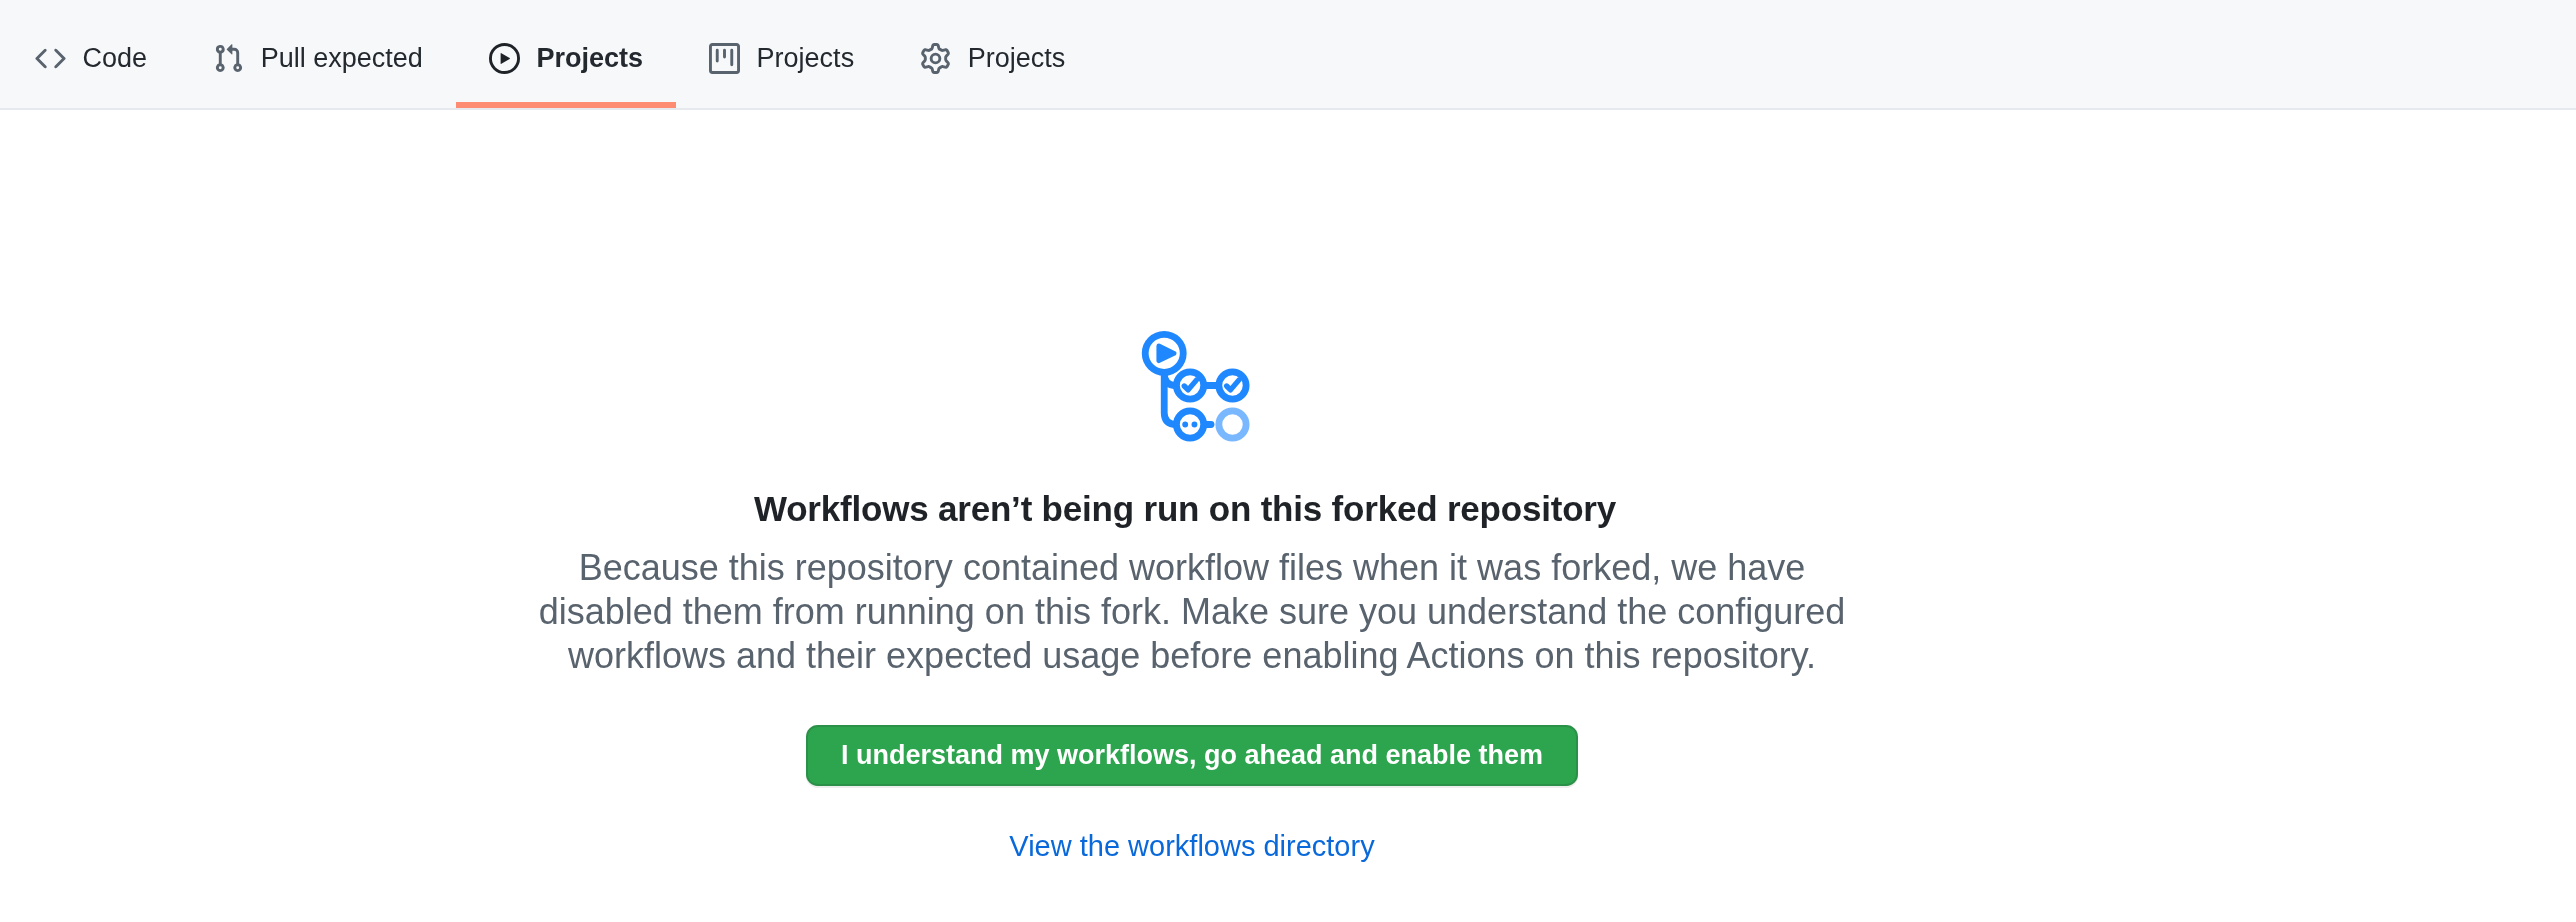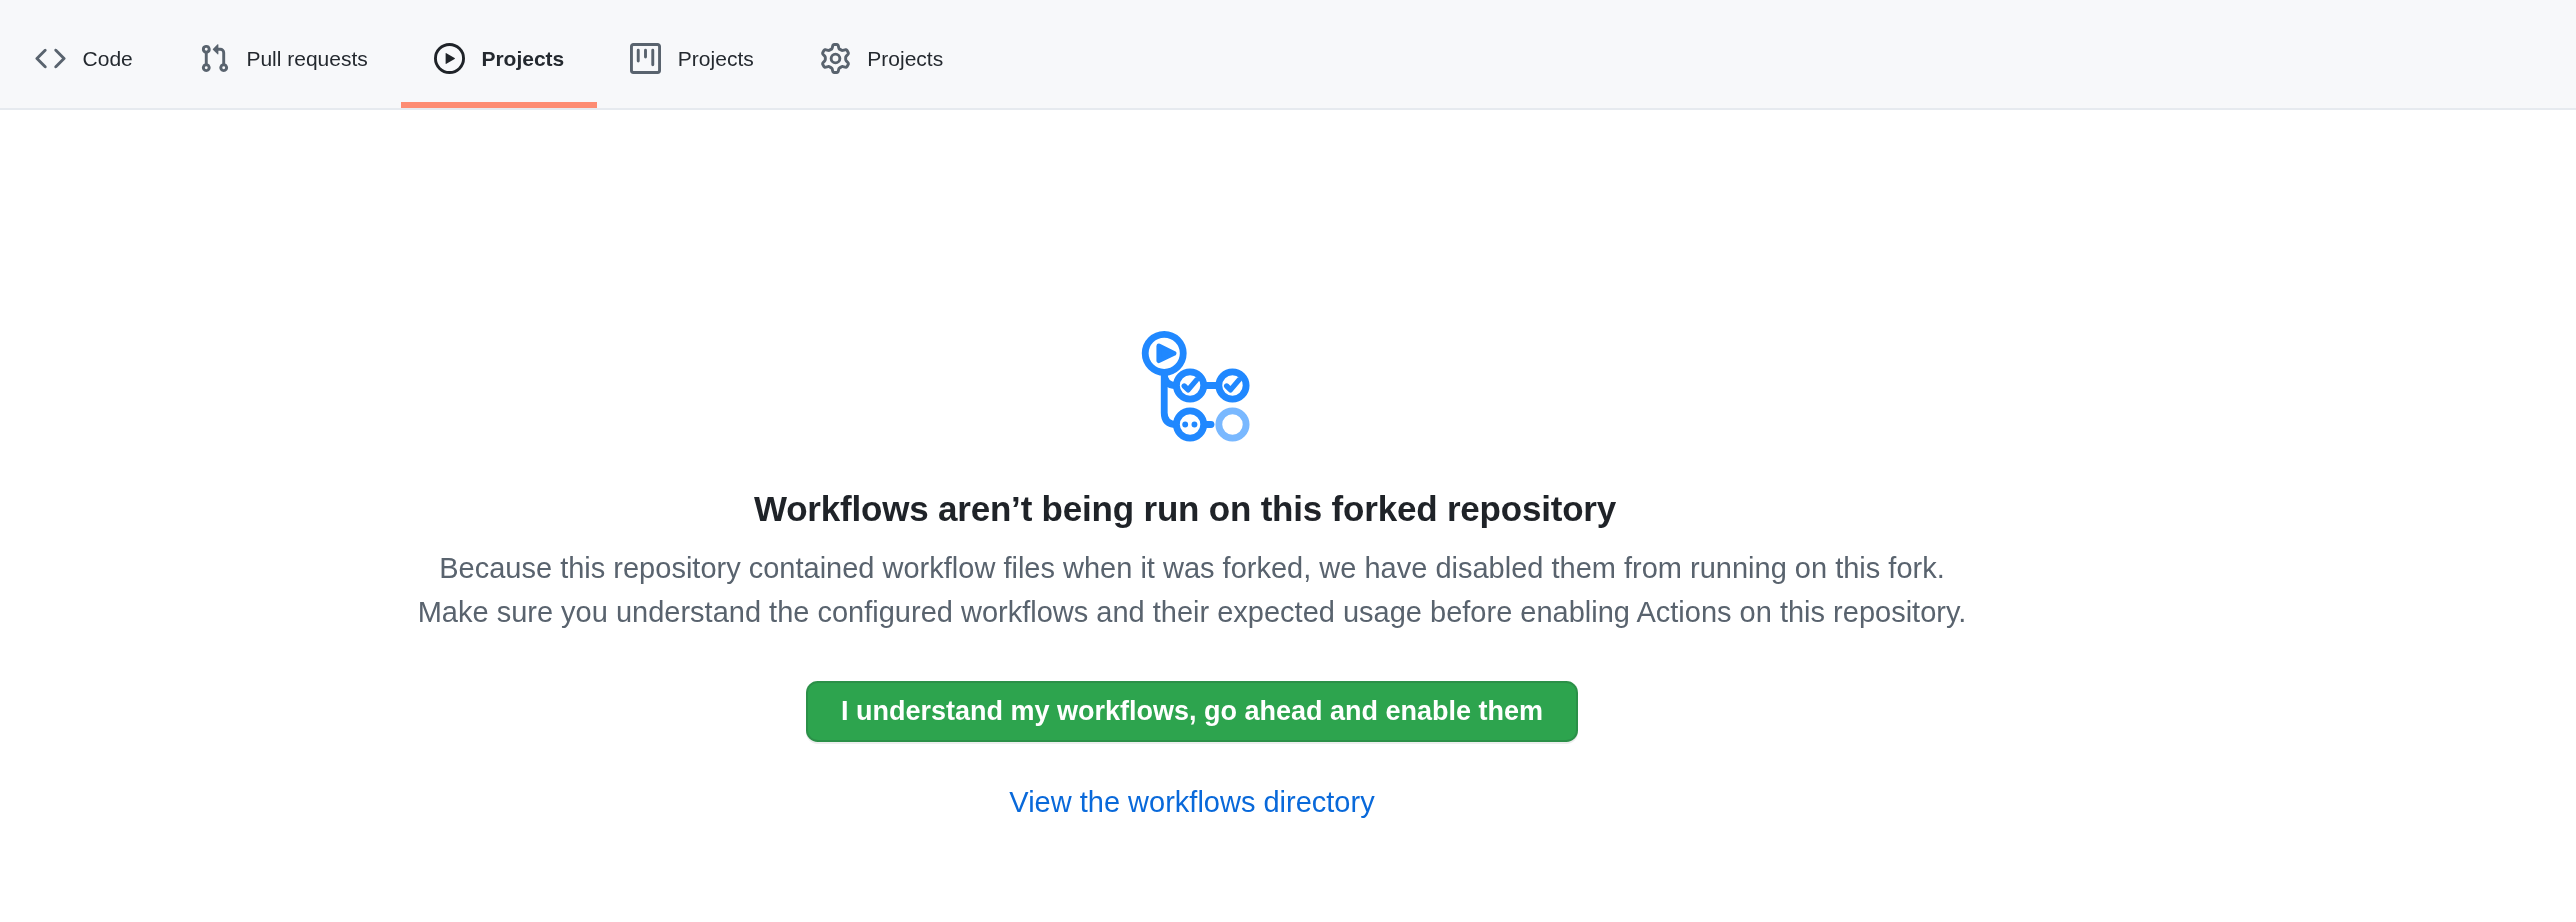--- a/index.html
+++ b/index.html
@@ -20,21 +20,21 @@
     display:flex;
     align-items:stretch;
     padding:9.8px 0 0 2px;
     box-sizing:border-box;
   }
   .tab{
     display:flex;
     align-items:center;
     gap:16.6px;
     padding:0 33px;
-    font-size:21px;
+    font-size:27px;
     line-height:1;
     color:#24292f;
     text-decoration:none;
     position:relative;
     cursor:pointer;
     white-space:nowrap;
   }
   .tab .octicon{display:block;}
   .tab .octicon path{fill:#59636e;}
   .tab.active{font-weight:700;}
@@ -62,21 +62,21 @@
     margin:43px 14px 0 0;
     font-size:35px;
     line-height:43px;
     font-weight:700;
     color:#1f2328;
     letter-spacing:-0.2px;
   }
   .bs-desc{
     margin:15.6px 0 0 0;
     max-width:1622px;
-    font-size:29px;
+    font-size:36px;
     line-height:44px;
     color:#59636e;
     text-wrap:balance;
   }
   .bs-button{
     margin-top:47px;
     height:61px;
     padding:0 33px;
     background:#2da44e;
     color:#ffffff;
@@ -106,21 +106,21 @@
     <svg class="octicon" width="31" height="31" viewBox="0 0 16 16">
       <path d="m11.28 3.22 4.25 4.25a.75.75 0 0 1 0 1.06l-4.25 4.25a.749.749 0 0 1-1.275-.326.749.749 0 0 1 .215-.734L13.94 8l-3.72-3.72a.749.749 0 0 1 .326-1.275.749.749 0 0 1 .734.215Zm-6.56 0a.751.751 0 0 1 1.042.018.751.751 0 0 1 .018 1.042L2.06 8l3.72 3.72a.749.749 0 0 1-.326 1.275.749.749 0 0 1-.734-.215L.47 8.53a.75.75 0 0 1 0-1.06Z"></path>
     </svg>
     <span>Code</span>
   </a>
 
   <a class="tab">
     <svg class="octicon" width="31" height="31" viewBox="0 0 16 16">
       <path d="M1.5 3.25a2.25 2.25 0 1 1 3 2.122v5.256a2.251 2.251 0 1 1-1.5 0V5.372A2.25 2.25 0 0 1 1.5 3.25Zm5.677-.177L9.573.677A.25.25 0 0 1 10 .854V2.5h1A2.5 2.5 0 0 1 13.5 5v5.628a2.251 2.251 0 1 1-1.5 0V5a1 1 0 0 0-1-1h-1v1.646a.25.25 0 0 1-.427.177L7.177 3.427a.25.25 0 0 1 0-.354ZM3.75 2.5a.75.75 0 1 0 0 1.5.75.75 0 0 0 0-1.5Zm0 9.5a.75.75 0 1 0 0 1.5.75.75 0 0 0 0-1.5Zm8.25.75a.75.75 0 1 0 1.5 0 .75.75 0 0 0-1.5 0Z"></path>
     </svg>
-    <span>Pull requests</span>
+    <span>Pull expected</span>
   </a>
 
   <a class="tab active">
     <svg class="octicon" width="31" height="31" viewBox="0 0 16 16">
       <path d="M8 0a8 8 0 1 1 0 16A8 8 0 0 1 8 0ZM1.5 8a6.5 6.5 0 1 0 13 0 6.5 6.5 0 0 0-13 0Zm4.879-2.773 4.264 2.559a.25.25 0 0 1 0 .428l-4.264 2.559A.25.25 0 0 1 6 10.559V5.442a.25.25 0 0 1 .379-.215Z"></path>
     </svg>
     <span>Projects</span>
   </a>
 
   <a class="tab">

